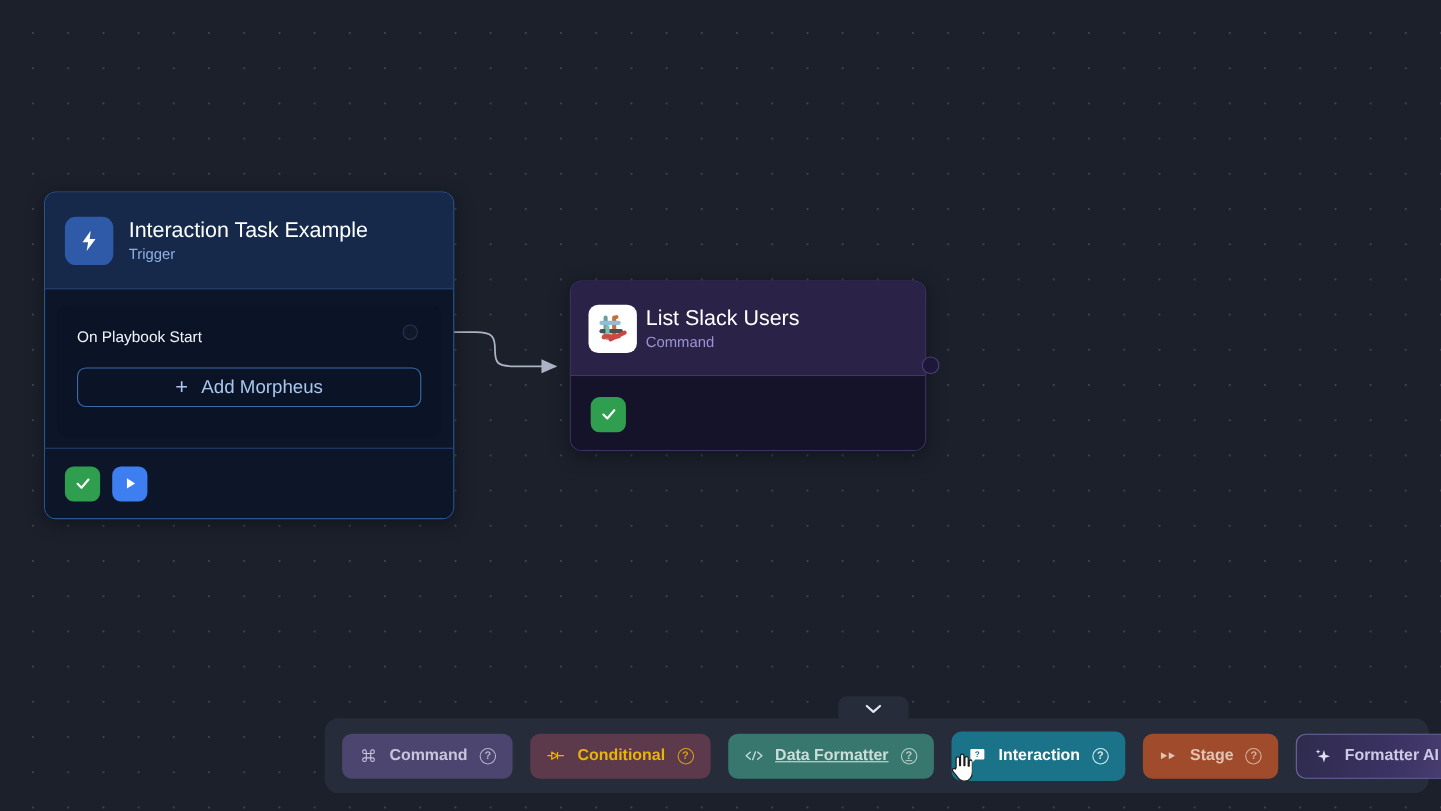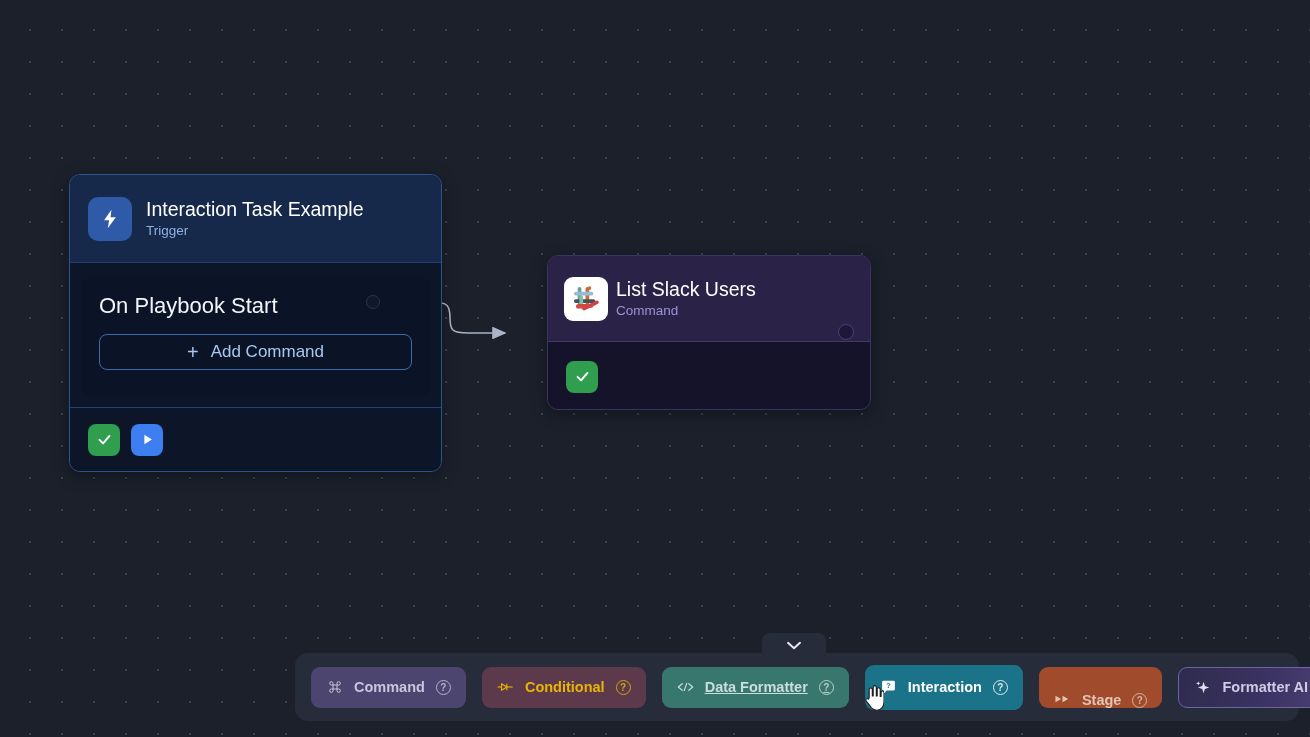--- a/index.html
+++ b/index.html
@@ -21,21 +21,20 @@
     background-image:
       radial-gradient(circle, #3a4050 1.1px, transparent 1.2px);
     background-size: 32px 32px;
     background-position: 14px 14px;
   }
 
   
   .node {
     position: absolute;
     border-radius: 11px;
-    margin-left: 29px;
   }
 
   
   #trigger-node {
     left: 40px;
     top: 174px;
     width: 373px;
     height: 298px;
     background: #0d1628;
     border: 1.5px solid #2c5590;
@@ -79,21 +78,21 @@
   
   #trigger-body {
     margin: 14px 11px 0 11px;
     flex: 1 1 auto;
     background: #0b1426;
     border-radius: 10px;
     position: relative;
     padding: 18px 18px 0 18px;
   }
   #trigger-condition {
-    font-size: 22px;
+    font-size: 14px;
     color: #f2f5fa;
     line-height: 22px;
   }
   #add-trigger-btn {
     margin-top: 17px;
     height: 36px;
     width: 100%;
     border: 1px solid #3f6aa8;
     border-radius: 8px;
     background: transparent;
@@ -254,21 +253,21 @@
     font-weight: bold;
     display: flex; align-items: center; justify-content: center;
     opacity: .85;
     flex: 0 0 auto;
     cursor: pointer;
   }
   #btn-command     { background: #4b456f; color: #c9c5dd; }
   #btn-conditional { background: #5c3a4b; color: #eab308; }
   #btn-dataformatter { background: #38776e; color: #cbdedb; text-decoration: underline; }
   #btn-interaction { background: #1b7389; color: #ffffff; height: 45px; }
-  #btn-stage       { background: #a04b2b; color: #e2c3b4; align-items: flex-end; }
+  #btn-stage       { background: #a04b2b; color: #e2c3b4; }
   #btn-morpheus    {
     background: linear-gradient(100deg, #2f2b4d 0%, #3b3363 60%, #4a3f72 100%);
     color: #cfcbe6;
     border: 1px solid #6d64a3;
   }
 
   
   #mouse-cursor {
     position: absolute;
     left: 862px;
@@ -303,21 +302,21 @@
       <div class="node-titles">
         <div class="node-title">Interaction Task Example</div>
         <div class="node-subtitle">Trigger</div>
       </div>
     </div>
 
     <div id="trigger-body">
       <div id="trigger-condition">On Playbook Start</div>
       <div id="add-trigger-btn">
         <span class="plus">+</span>
-        <span>Add Command</span>
+        <span>Add Morpheus</span>
       </div>
     </div>
 
     <div class="node-foot" id="trigger-foot">
       <div class="chip chip-green">
         <svg width="17" height="17" viewBox="0 0 24 24" aria-hidden="true">
           <path d="M5 12.5 L10 17.5 L19 7" fill="none" stroke="#fff" stroke-width="2.8" stroke-linecap="round" stroke-linejoin="round"></path>
         </svg>
       </div>
       <div class="chip chip-blue">

